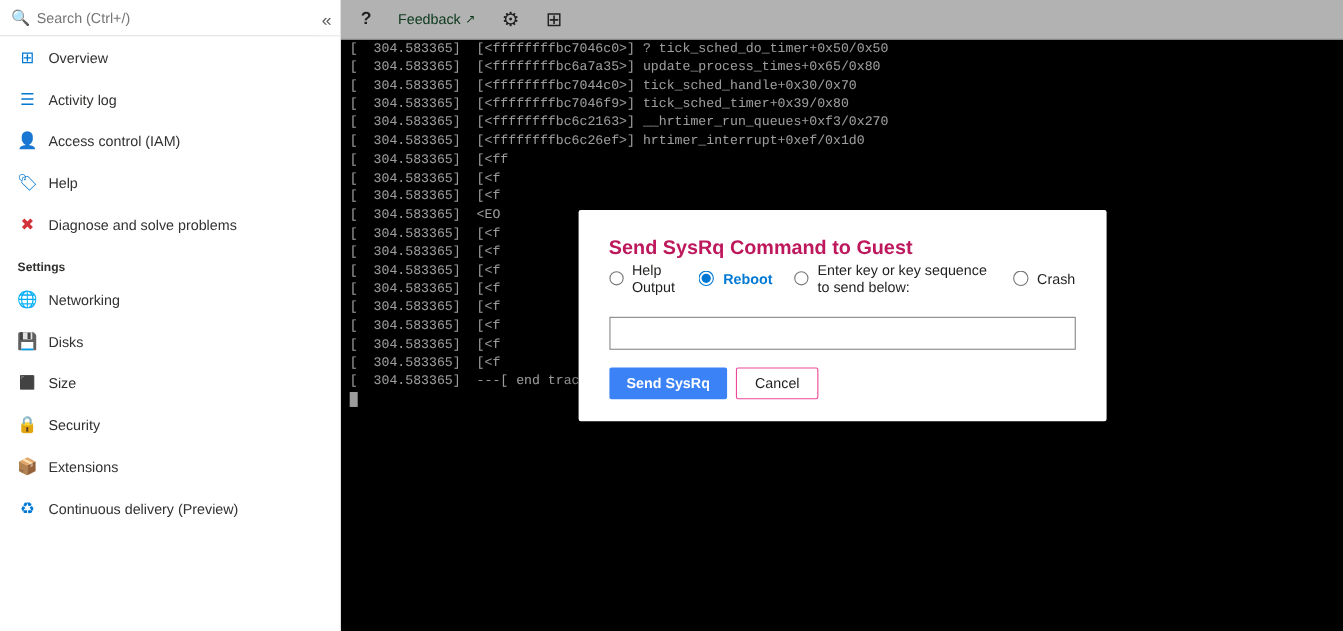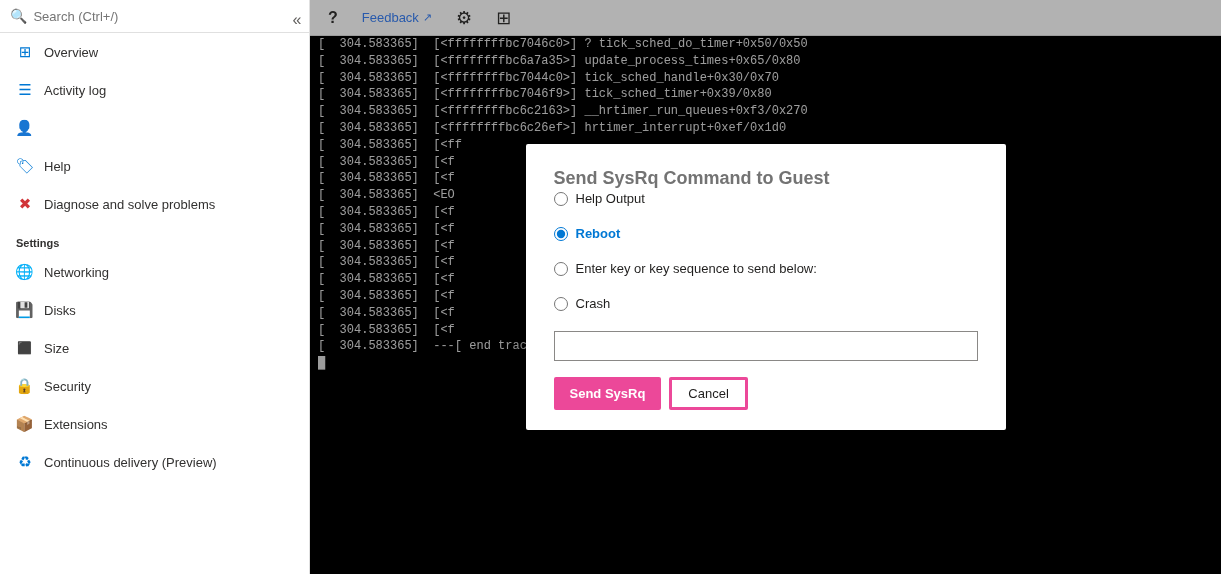--- a/index.html
+++ b/index.html
@@ -117,21 +117,21 @@
       padding: 4px 6px;
       border: none;
       background: transparent;
       color: #323130;
       font-size: 16px;
     }
     .toolbar-feedback {
       display: flex;
       align-items: center;
       gap: 4px;
-      color: #3b82f6;
+      color: #14532d;
       font-size: 13px;
       cursor: pointer;
       padding: 4px 6px;
       font-weight: 400;
     }
 
     
     .terminal {
       flex: 1;
       background: #000;
@@ -165,33 +165,33 @@
       background: #fff;
       width: 480px;
       padding: 24px 28px 20px 28px;
       border-radius: 2px;
       box-shadow: 0 8px 32px rgba(0,0,0,0.4);
       position: relative;
     }
     .modal-title {
       font-size: 18px;
       font-weight: 600;
-      color: #737373;
+      color: #be185d;
       margin-bottom: 2px;
     }
     .modal-link {
       color: #0078d4;
       font-size: 13px;
       cursor: pointer;
       text-decoration: none;
       display: block;
       margin-bottom: 14px;
     }
 
-    .radio-group { display: flex; flex-direction: column; gap: 20px; margin-bottom: 16px; }
+    .radio-group { display: flex; flex-direction: row; gap: 20px; margin-bottom: 16px; }
     .radio-item {
       display: flex;
       align-items: center;
       gap: 8px;
       cursor: pointer;
     }
     .radio-item input[type="radio"] {
       accent-color: #0078d4;
       width: 14px;
       height: 14px;
@@ -211,33 +211,33 @@
       font-size: 13px;
       height: 30px;
       outline: none;
       color: #201f1e;
       margin-top: 4px;
       margin-bottom: 16px;
     }
 
     .modal-actions { display: flex; gap: 8px; }
     .btn-primary {
-      background: #ec4899;
+      background: #3b82f6;
       color: #fff;
       border: none;
       padding: 6px 16px;
       font-size: 13px;
       cursor: pointer;
       font-weight: 600;
       border-radius: 2px;
     }
     .btn-secondary {
       background: #fff;
       color: #201f1e;
-      border: 3px solid #ec4899;
+      border: 1px solid #ec4899;
       padding: 6px 16px;
       font-size: 13px;
       cursor: pointer;
       border-radius: 2px;
     }
   </style>
 </head>
 <body>
 
 <div id="sidebar">
@@ -253,20 +253,21 @@
     <div class="sidebar-item">
       <span class="item-icon">⊞</span>
       <span class="item-label">Overview</span>
     </div>
     <div class="sidebar-item">
       <span class="item-icon">☰</span>
       <span class="item-label">Activity log</span>
     </div>
     <div class="sidebar-item">
       <span class="item-icon">👤</span>
+      <span class="item-label">Access control (IAM)</span>
     </div>
     <div class="sidebar-item">
       <span class="item-icon">🏷</span>
       <span class="item-label">Help</span>
     </div>
     <div class="sidebar-item">
       <span class="item-icon" style="color:#d13438;">✖</span>
       <span class="item-label">Diagnose and solve problems</span>
     </div>
 

